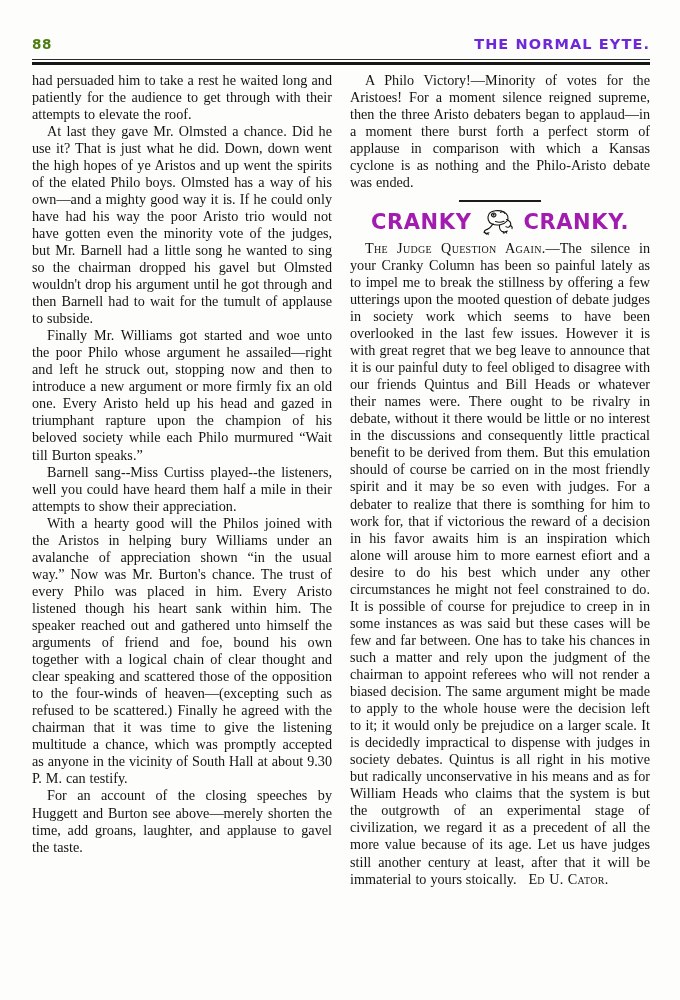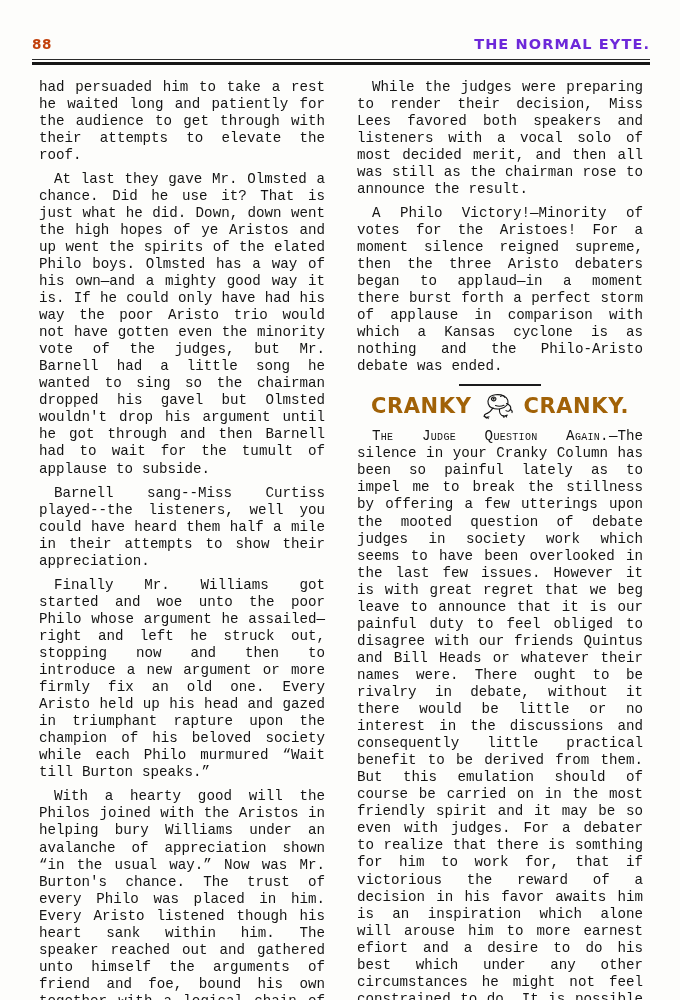--- a/index.html
+++ b/index.html
@@ -29,21 +29,21 @@
     display: flex;
     align-items: baseline;
     height: 20px;
     margin: 0 0 2px 0;
   }
   .folio {
     font-family: "DejaVu Sans", "Liberation Sans", sans-serif;
     font-size: 13.5px;
     font-weight: bold;
     letter-spacing: 0.5px;
-    color: #c2410c;
+    color: #4d7c0f;
     width: 120px;
     flex: none;
   }
   .running-title {
     flex: 1;
     text-align: right;
     font-family: "DejaVu Sans", "Liberation Sans", sans-serif;
     font-size: 14.5px;
     font-weight: bold;
     letter-spacing: 1.1px;
@@ -67,29 +67,28 @@
     display: flex;
     gap: 18px;
     align-items: flex-start;
   }
   .col {
     width: 300px;
     flex: none;
   }
 
   p {
-    margin: 7px;
+    margin: 0;
     font-size: 14.2px;
     line-height: 17.05px;
     text-align: justify;
     text-align-last: left;
     -webkit-hyphens: none;
     hyphens: none;
     word-spacing: 0.4px;
-    font-family: Liberation Mono, monospace;
   }
   p.indent {
     text-indent: 15px;
   }
 
   .smallcaps {
     font-variant: small-caps;
     letter-spacing: 0.3px;
   }
 
@@ -108,21 +107,21 @@
     display: flex;
     align-items: center;
     justify-content: center;
     gap: 6px;
   }
   .head-word {
     font-family: "DejaVu Sans", "Liberation Sans", sans-serif;
     font-size: 21px;
     font-weight: bold;
     letter-spacing: 0.6px;
-    color: #a16207;
+    color: #a21caf;
   }
   .frog {
     width: 40px;
     height: 30px;
     flex: none;
     display: block;
   }
 
   .signature {
     font-variant: small-caps;
@@ -140,28 +139,27 @@
   </div>
 
   <div class="rule-thin"></div>
   <div class="rule-thick"></div>
 
   <div class="columns">
 
     <div class="col">
       <p>had persuaded him to take a rest he waited long and patiently for the audience to get through with their attempts to elevate the roof.</p>
       <p class="indent">At last they gave Mr. Olmsted a chance. Did he use it? That is just what he did. Down, down went the high hopes of ye Aristos and up went the spirits of the elated Philo boys. Olmsted has a way of his own—and a mighty good way it is. If he could only have had his way the poor Aristo trio would not have gotten even the minority vote of the judges, but Mr. Barnell had a little song he wanted to sing so the chairman dropped his gavel but Olmsted wouldn't drop his argument until he got through and then Barnell had to wait for the tumult of applause to subside.</p>
+      <p class="indent">Finally Mr. Williams got started and woe unto the poor Philo whose argument he assailed—right and left he struck out, stopping now and then to introduce a new argument or more firmly fix an old one. Every Aristo held up his head and gazed in triumphant rapture upon the champion of his beloved society while each Philo murmured “Wait till Burton speaks.”</p>
       <p class="indent">Barnell sang--Miss Curtiss played--the listeners, well you could have heard them half a mile in their attempts to show their appreciation.</p>
-      <p class="indent">Finally Mr. Williams got started and woe unto the poor Philo whose argument he assailed—right and left he struck out, stopping now and then to introduce a new argument or more firmly fix an old one. Every Aristo held up his head and gazed in triumphant rapture upon the champion of his beloved society while each Philo murmured “Wait till Burton speaks.”</p>
       <p class="indent">With a hearty good will the Philos joined with the Aristos in helping bury Williams under an avalanche of appreciation shown “in the usual way.” Now was Mr. Burton's chance. The trust of every Philo was placed in him. Every Aristo listened though his heart sank within him. The speaker reached out and gathered unto himself the arguments of friend and foe, bound his own together with a logical chain of clear thought and clear speaking and scattered those of the opposition to the four-winds of heaven—(excepting such as refused to be scattered.) Finally he agreed with the chairman that it was time to give the listening multitude a chance, which was promptly accepted as anyone in the vicinity of South Hall at about 9.30 P. M. can testify.</p>
       <p class="indent">For an account of the closing speeches by Huggett and Burton see above—merely shorten the time, add groans, laughter, and applause to gavel the taste.</p>
     </div>
 
     <div class="col">
-      <p class="indent">While the judges were preparing to render their decision, Miss Lees favored both speakers and listeners with a vocal solo of most decided merit, and then all was still as the chairman rose to announce the result.</p>
       <p class="indent">A Philo Victory!—Minority of votes for the Aristoes! For a moment silence reigned supreme, then the three Aristo debaters began to applaud—in a moment there burst forth a perfect storm of applause in comparison with which a Kansas cyclone is as nothing and the Philo-Aristo debate was ended.</p>
 
       <div class="section-head">
         <div class="head-rule"></div>
         <div class="head-line">
           <span class="head-word">CRANKY</span>
           <svg class="frog" viewBox="0 0 40 30" aria-hidden="true">
             <g fill="none" stroke="#141414" stroke-width="1.1" stroke-linecap="round" stroke-linejoin="round">
               <path d="M12 7 C14 3.5, 22 2.5, 27 5 C31 7, 32 11, 30 14 C27 18, 20 19, 15 17 C11 15.5, 10 10.5, 12 7 Z"></path>
               <path d="M14.5 7.2 C15.6 5.6, 18 5.6, 18.8 7.3 C19.4 8.8, 18 10.1, 16.5 9.9 C15.1 9.7, 14 8.5, 14.5 7.2 Z"></path>

